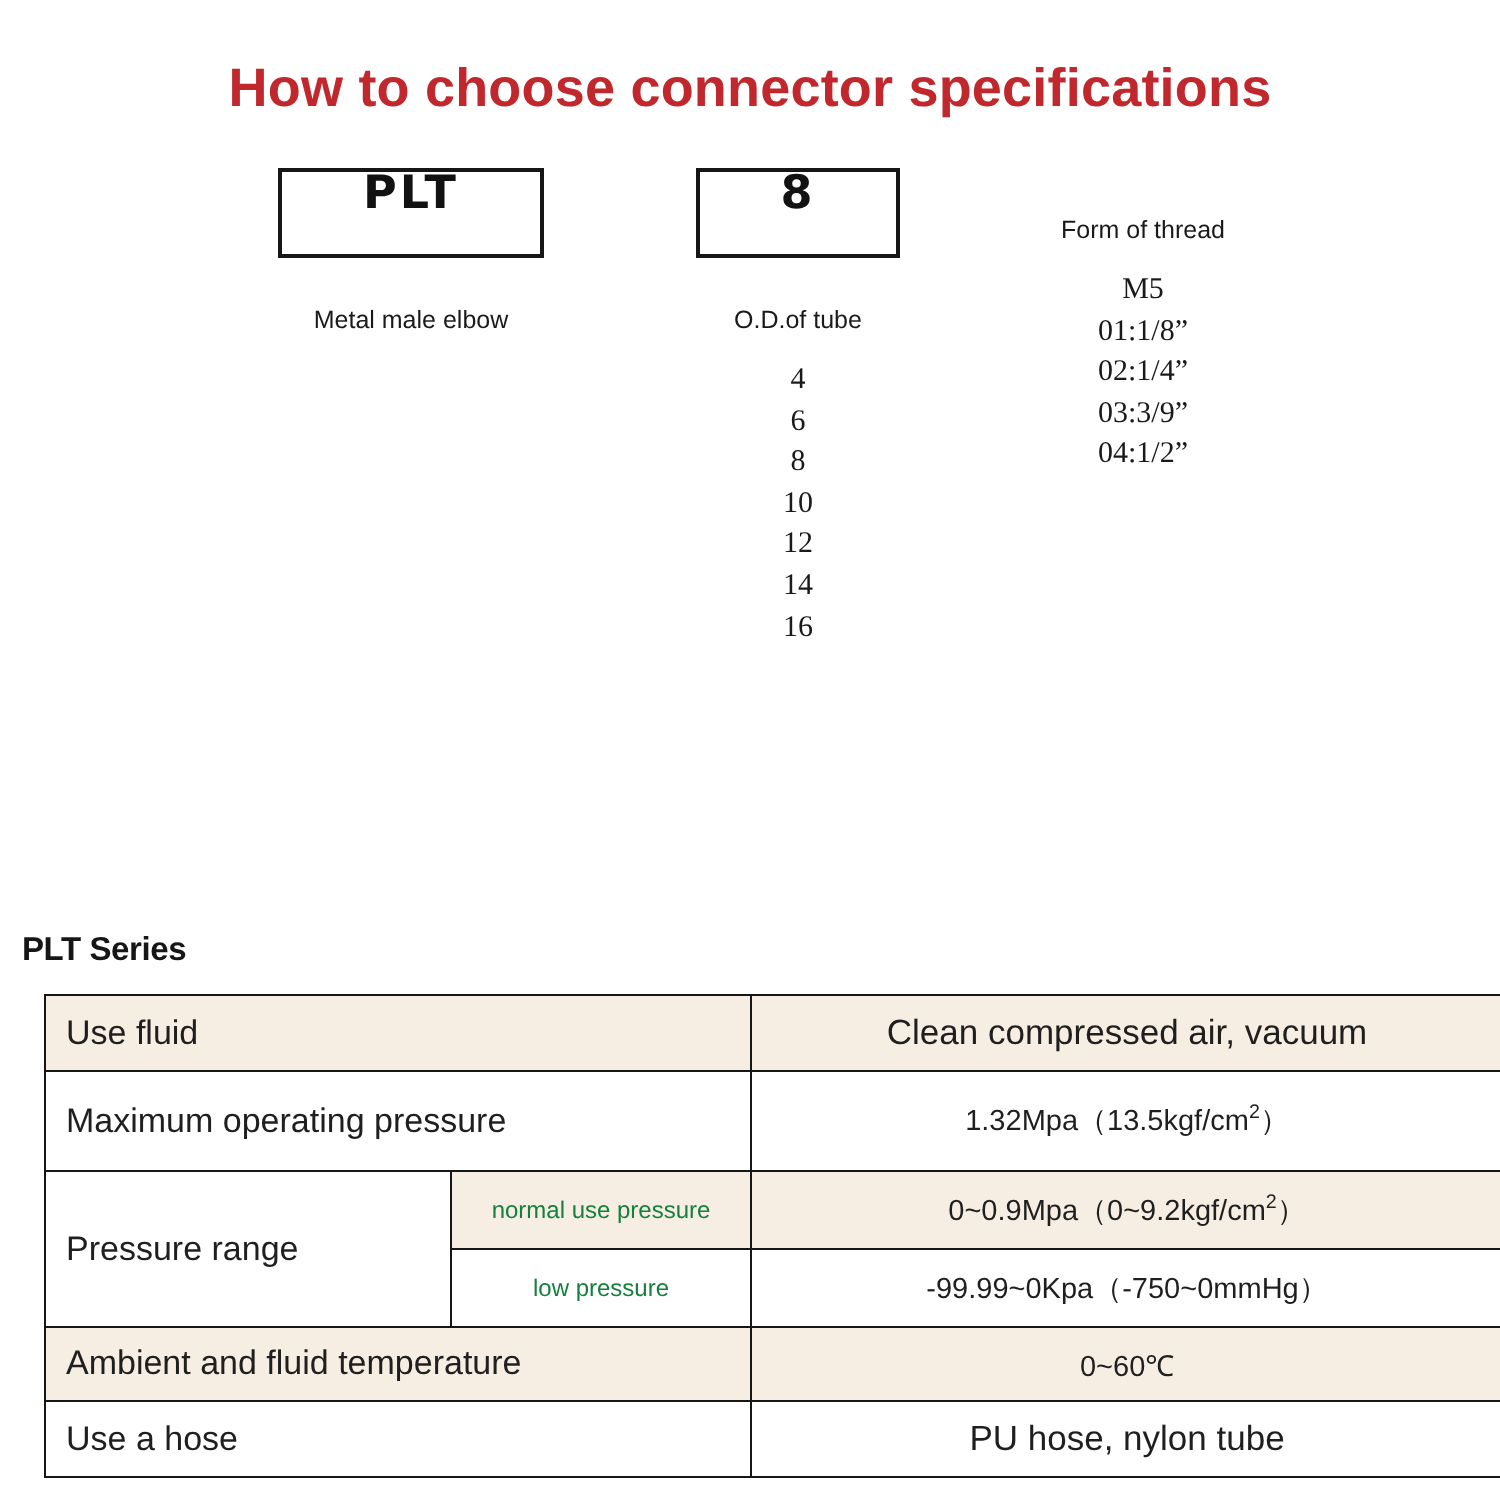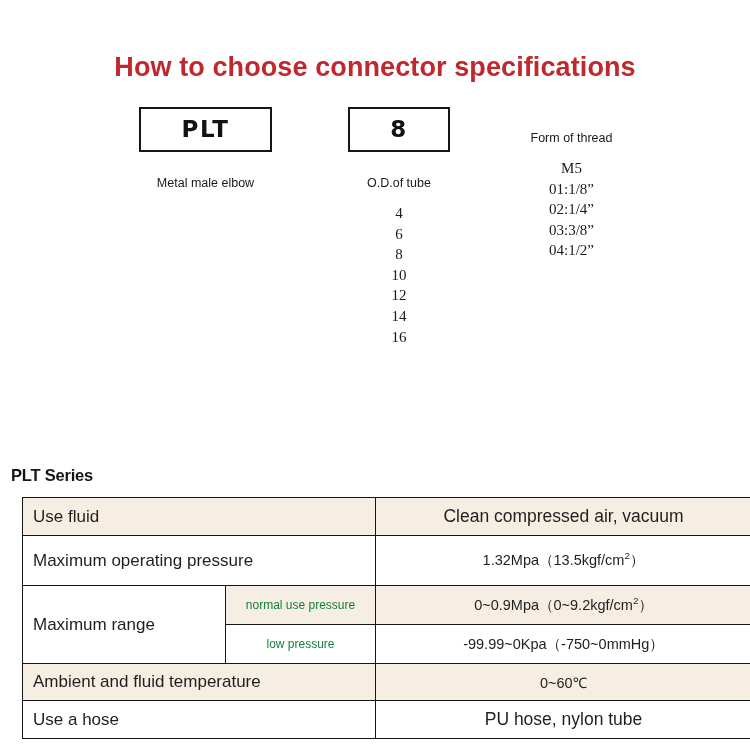--- a/index.html
+++ b/index.html
@@ -12,21 +12,21 @@
     background: #ffffff;
     font-family: "Liberation Sans", sans-serif;
     color: #1a1a1a;
     overflow: hidden;
     position: relative;
   }
 
   
   .header {
     text-align: center;
-    padding-top: 52px;
+    padding-top: 29px;
   }
   .main-title {
     font-size: 27px;
     font-weight: 700;
     color: #c1282d;
     letter-spacing: 0.1px;
     line-height: 1.15;
     margin: 0;
   }
   .sub-title {
@@ -49,21 +49,21 @@
     text-align: center;
   }
   .code-col.c1 { left: 139px; width: 133px; }
   .code-col.c2 { left: 348px; width: 102px; }
   .code-col.c3 { left: 523px; width: 97px; }
 
   .code-box {
     border: 2px solid #161616;
     height: 41px;
     display: flex;
-    align-items: center;
+    align-items: flex-start;
     justify-content: center;
     background: #ffffff;
     box-sizing: content-box;
   }
   .code-box-text {
     font-family: "DejaVu Sans", sans-serif;
     font-weight: 700;
     font-size: 23px;
     letter-spacing: 1.5px;
     color: #121212;
@@ -181,21 +181,21 @@
       <div>16</div>
     </div>
   </div>
 
   <div class="code-col c3">
     <div class="code-caption">Form of thread</div>
     <div class="code-options">
       <div>M5</div>
       <div>01:1/8”</div>
       <div>02:1/4”</div>
-      <div>03:3/8”</div>
+      <div>03:3/9”</div>
       <div>04:1/2”</div>
     </div>
   </div>
 
 </div>
 
 <div class="series-heading">PLT Series</div>
 
 <div class="spec-table-wrap">
   <table class="spec">
@@ -211,21 +211,21 @@
       </tr>
 
       <tr class="r2">
         <td class="lbl whitebg" colspan="2">Maximum operating pressure</td>
         <td class="val whitebg">
           <span>1.32Mpa（13.5kgf/cm</span><sup>2</sup><span>）</span>
         </td>
       </tr>
 
       <tr class="r3">
-        <td class="lbl whitebg" rowspan="2">Maximum range</td>
+        <td class="lbl whitebg" rowspan="2">Pressure range</td>
         <td class="sublbl beige">normal use pressure</td>
         <td class="val beige">
           <span>0~0.9Mpa（0~9.2kgf/cm</span><sup>2</sup><span>）</span>
         </td>
       </tr>
 
       <tr class="r4">
         <td class="sublbl whitebg">low pressure</td>
         <td class="val whitebg">-99.99~0Kpa（-750~0mmHg）</td>
       </tr>

